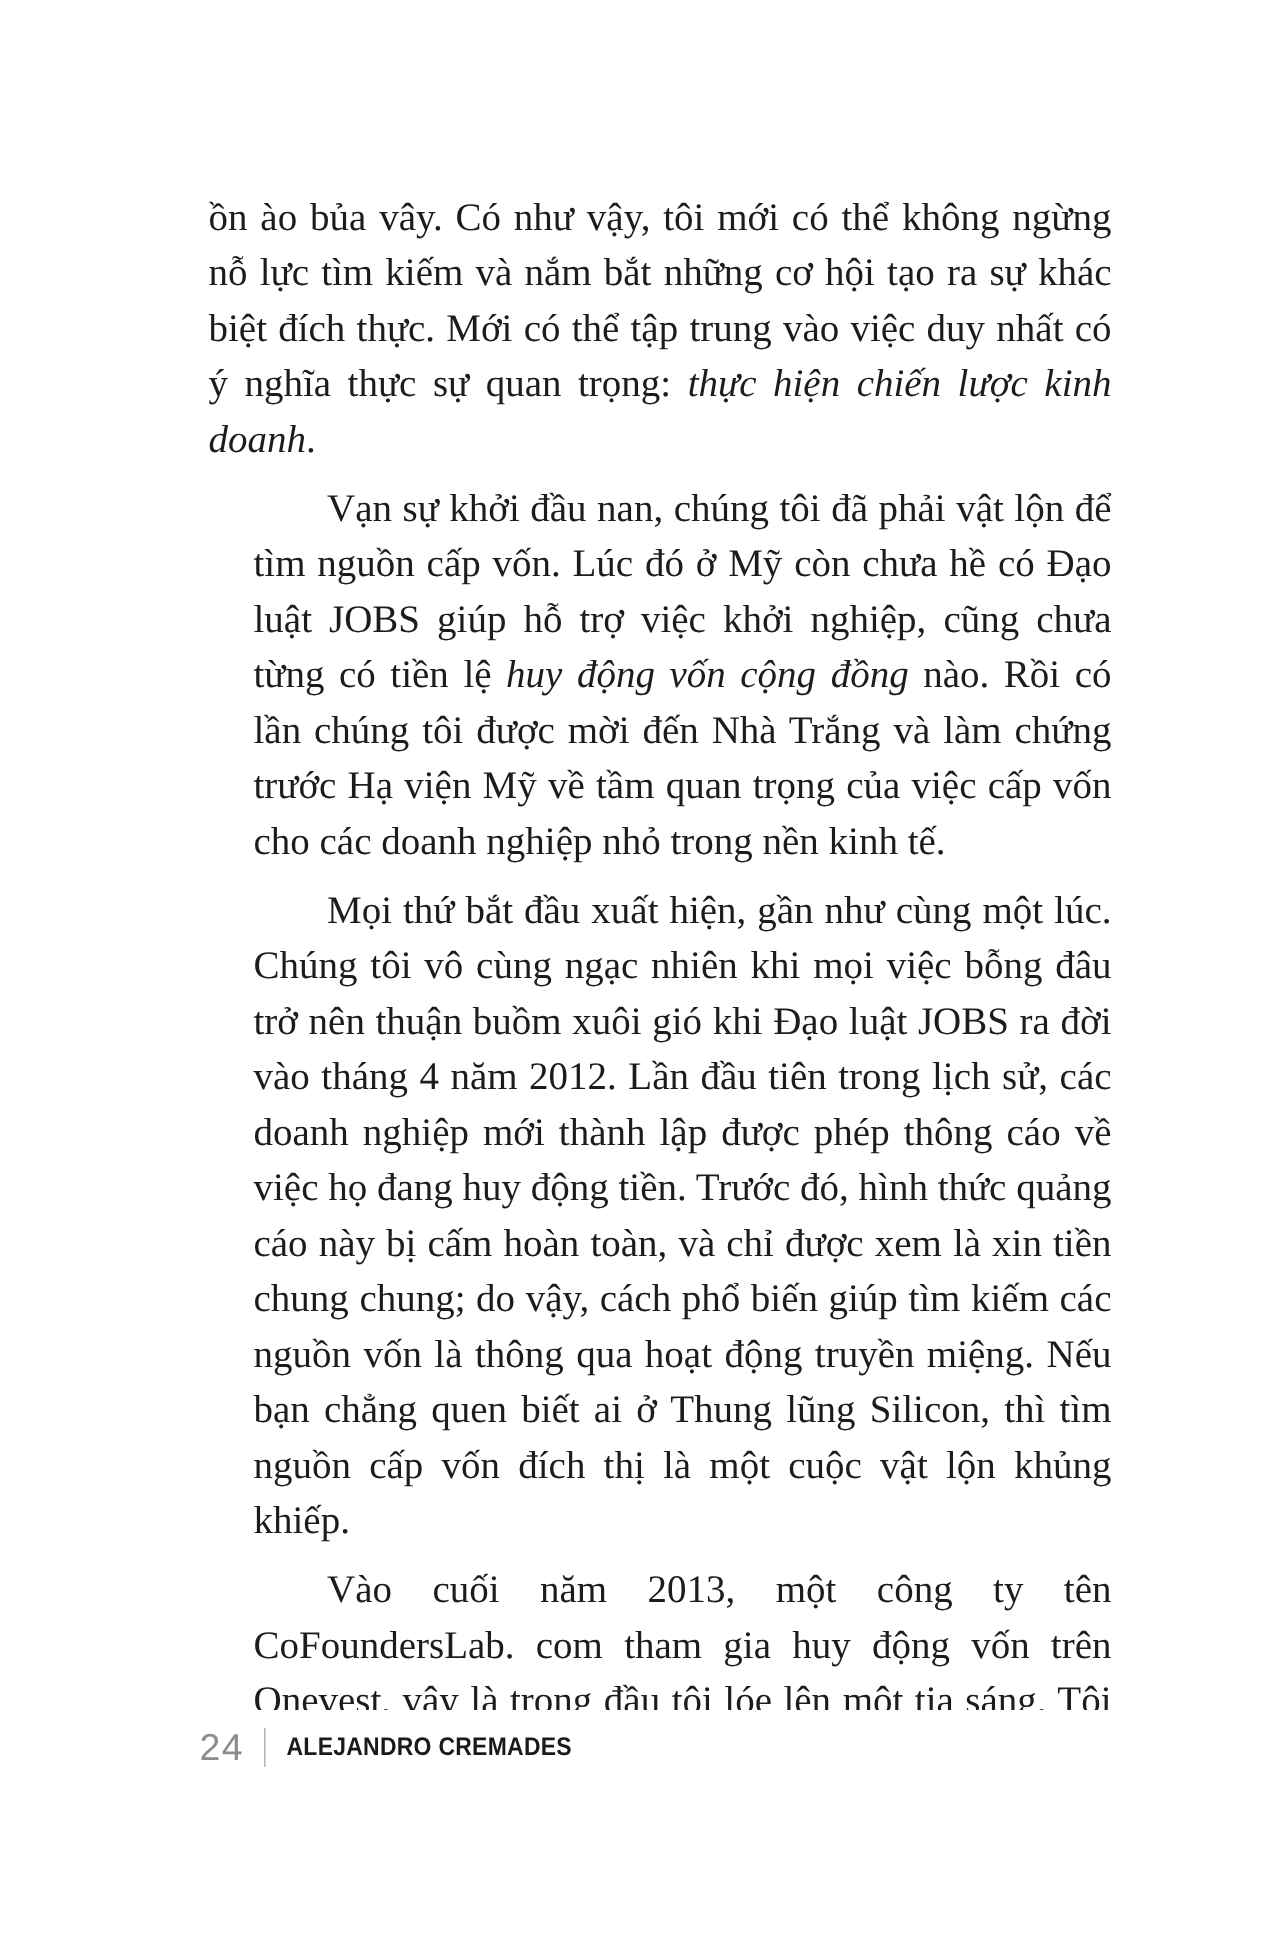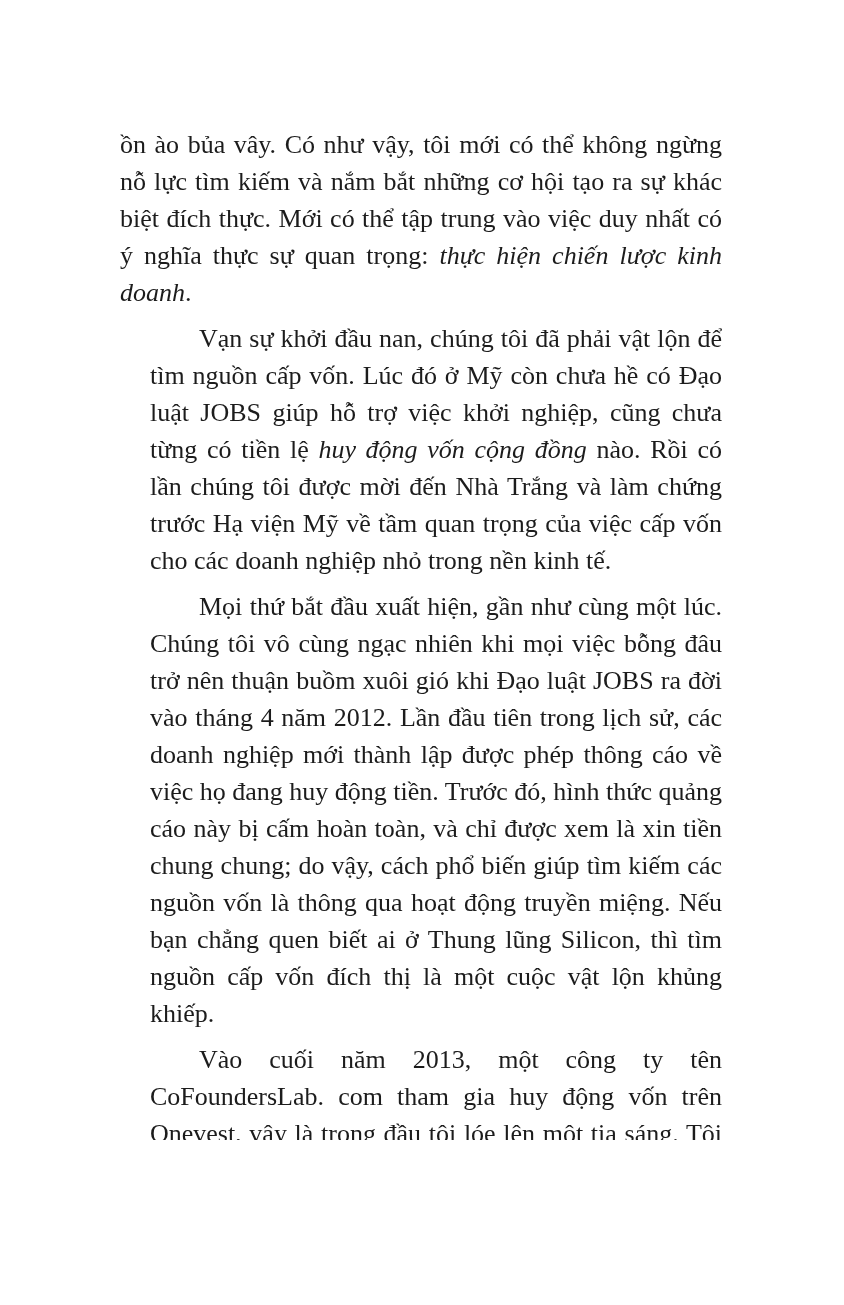--- a/index.html
+++ b/index.html
@@ -14,21 +14,21 @@
     overflow: hidden;
     font-family: "Liberation Serif", "DejaVu Serif", serif;
   }
   .page {
     position: absolute;
     inset: 0;
     background: #ffffff;
   }
   .text-block {
     position: absolute;
-    left: 120px;
+    left: 139px;
     top: 126px;
     width: 602px;
     height: 1014px;
     overflow: hidden;
   }
   .para {
     margin: 0 0 9px 0;
     font-size: 26px;
     line-height: 37px;
     color: #1c1c1c;
@@ -84,14 +84,19 @@
     <p class="para"><span>ồn ào bủa vây. Có như vậy, tôi mới có thể không ngừng nỗ lực tìm kiếm và nắm bắt những cơ hội tạo ra sự khác biệt đích thực. Mới có thể tập trung vào việc duy nhất có ý nghĩa thực sự quan trọng: </span><em>thực hiện chiến lược kinh doanh</em><span>.</span></p>
 
     <p class="para indent"><span>Vạn sự khởi đầu nan, chúng tôi đã phải vật lộn để tìm nguồn cấp vốn. Lúc đó ở Mỹ còn chưa hề có Đạo luật JOBS giúp hỗ trợ việc khởi nghiệp, cũng chưa từng có tiền lệ </span><em>huy động vốn cộng đồng</em><span> nào. Rồi có lần chúng tôi được mời đến Nhà Trắng và làm chứng trước Hạ viện Mỹ về tầm quan trọng của việc cấp vốn cho các doanh nghiệp nhỏ trong nền kinh tế.</span></p>
 
     <p class="para indent"><span>Mọi thứ bắt đầu xuất hiện, gần như cùng một lúc. Chúng tôi vô cùng ngạc nhiên khi mọi việc bỗng đâu trở nên thuận buồm xuôi gió khi Đạo luật JOBS ra đời vào tháng 4 năm 2012. Lần đầu tiên trong lịch sử, các doanh nghiệp mới thành lập được phép thông cáo về việc họ đang huy động tiền. Trước đó, hình thức quảng cáo này bị cấm hoàn toàn, và chỉ được xem là xin tiền chung chung; do vậy, cách phổ biến giúp tìm kiếm các nguồn vốn là thông qua hoạt động truyền miệng. Nếu bạn chẳng quen biết ai ở Thung lũng Silicon, thì tìm nguồn cấp vốn đích thị là một cuộc vật lộn khủng khiếp.</span></p>
 
     <p class="para indent"><span>Vào cuối năm 2013, một công ty tên CoFoundersLab. com tham gia huy động vốn trên Onevest, vậy là trong đầu tôi lóe lên một tia sáng. Tôi nhận ra rằng vào thời điểm đó, Onevest – một trong rất nhiều nền tảng huy động vốn – thật ra mới chỉ là con cá to trong cái chậu bé. Biển lớn – thách thức/ trò chơi lớn hơn là chúng tôi cần xây dựng được một hệ sinh thái lấy Onevest làm tâm điểm. Tại đây, chúng tôi sẽ trao quyền cho các doanh nhân và nhà đầu tư, từ việc thành lập đến cung</span></p>
 
   </div>
 
+  <div class="footer">
+    <span class="page-number">24</span>
+    <span class="footer-divider"></span>
+    <span class="author">ALEJANDRO CREMADES</span>
+  </div>
 
 </div>
 
 </body></html>

